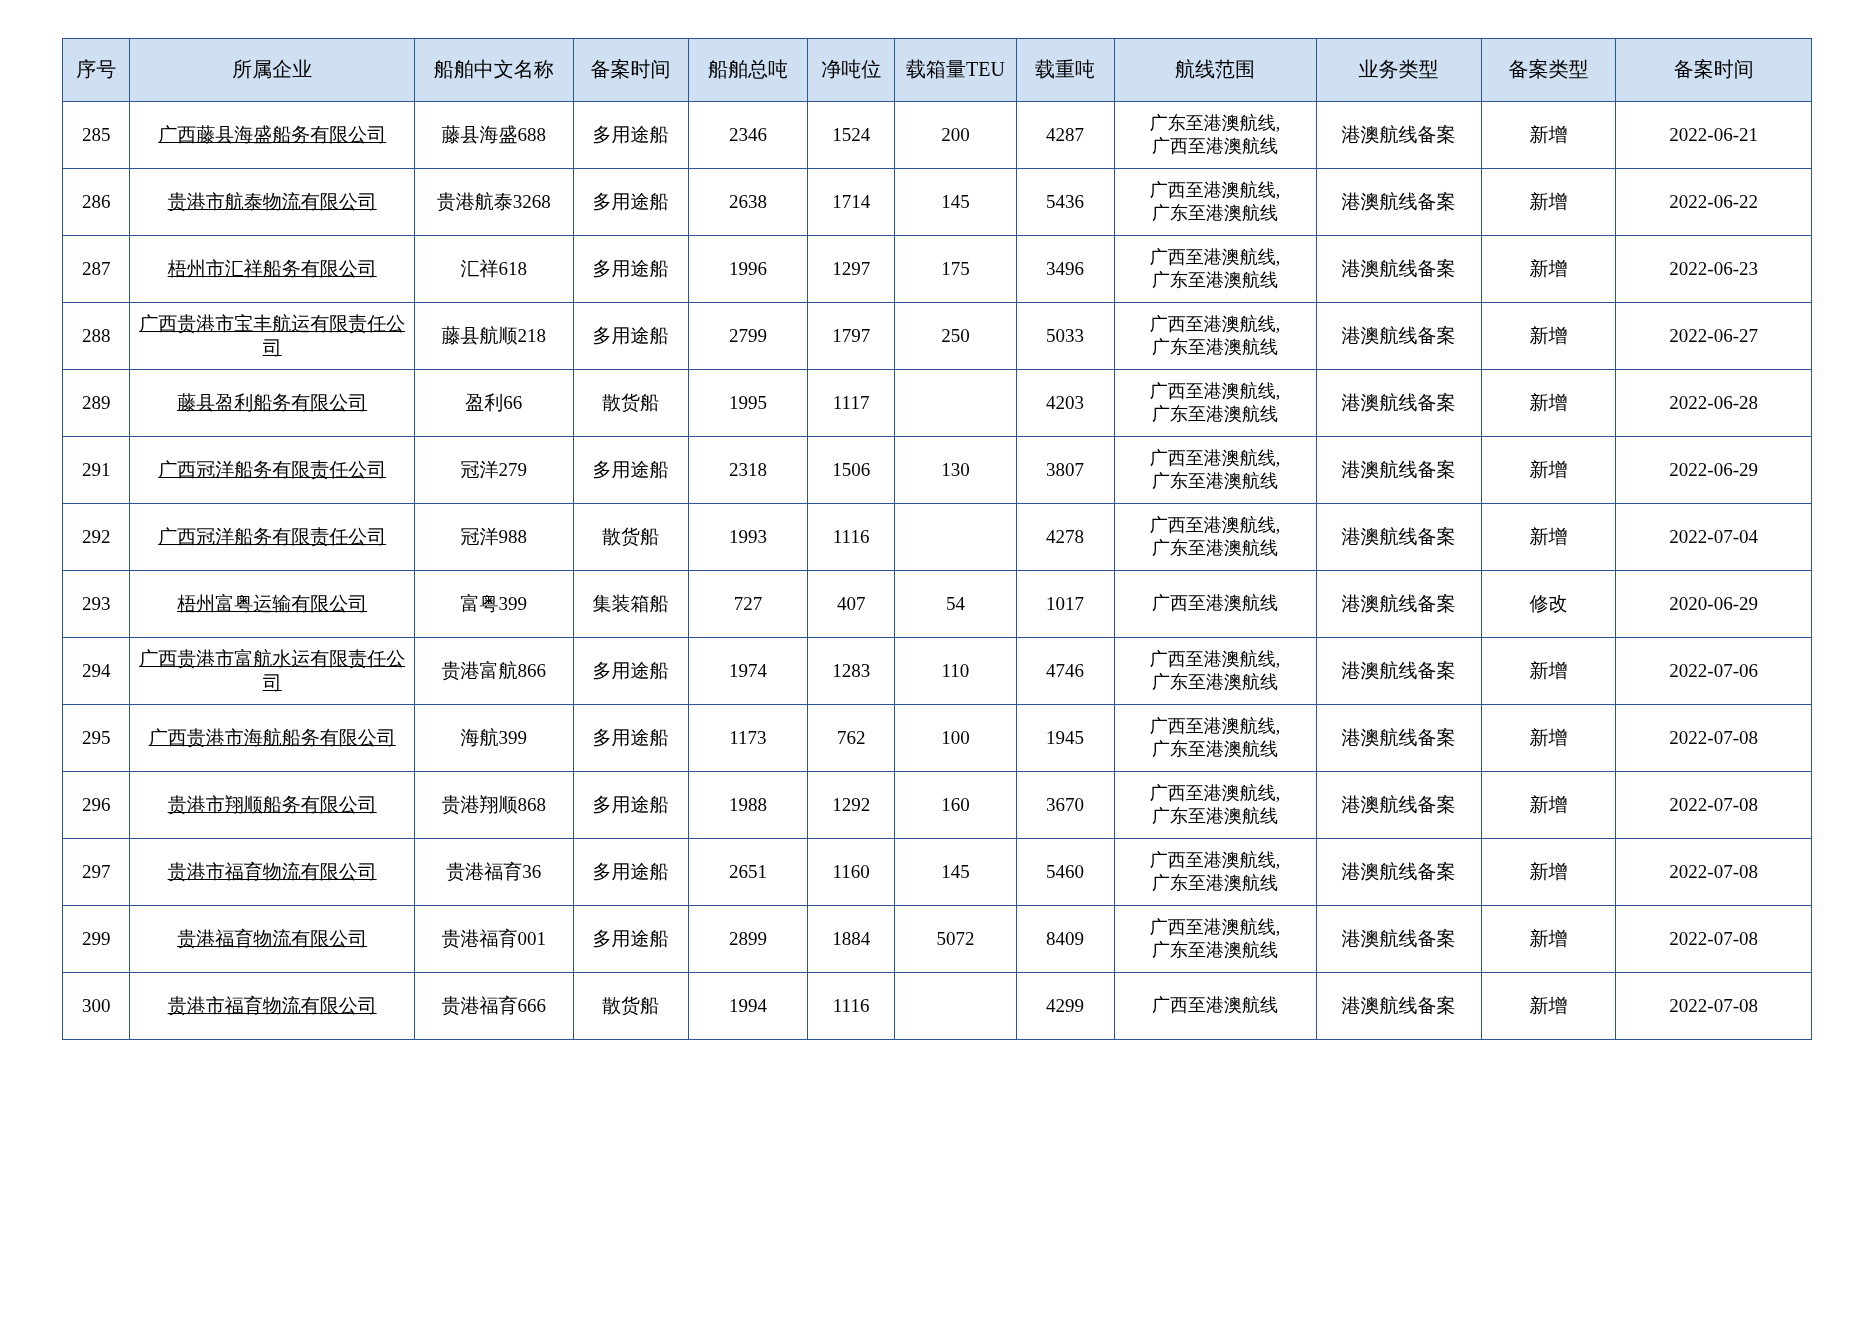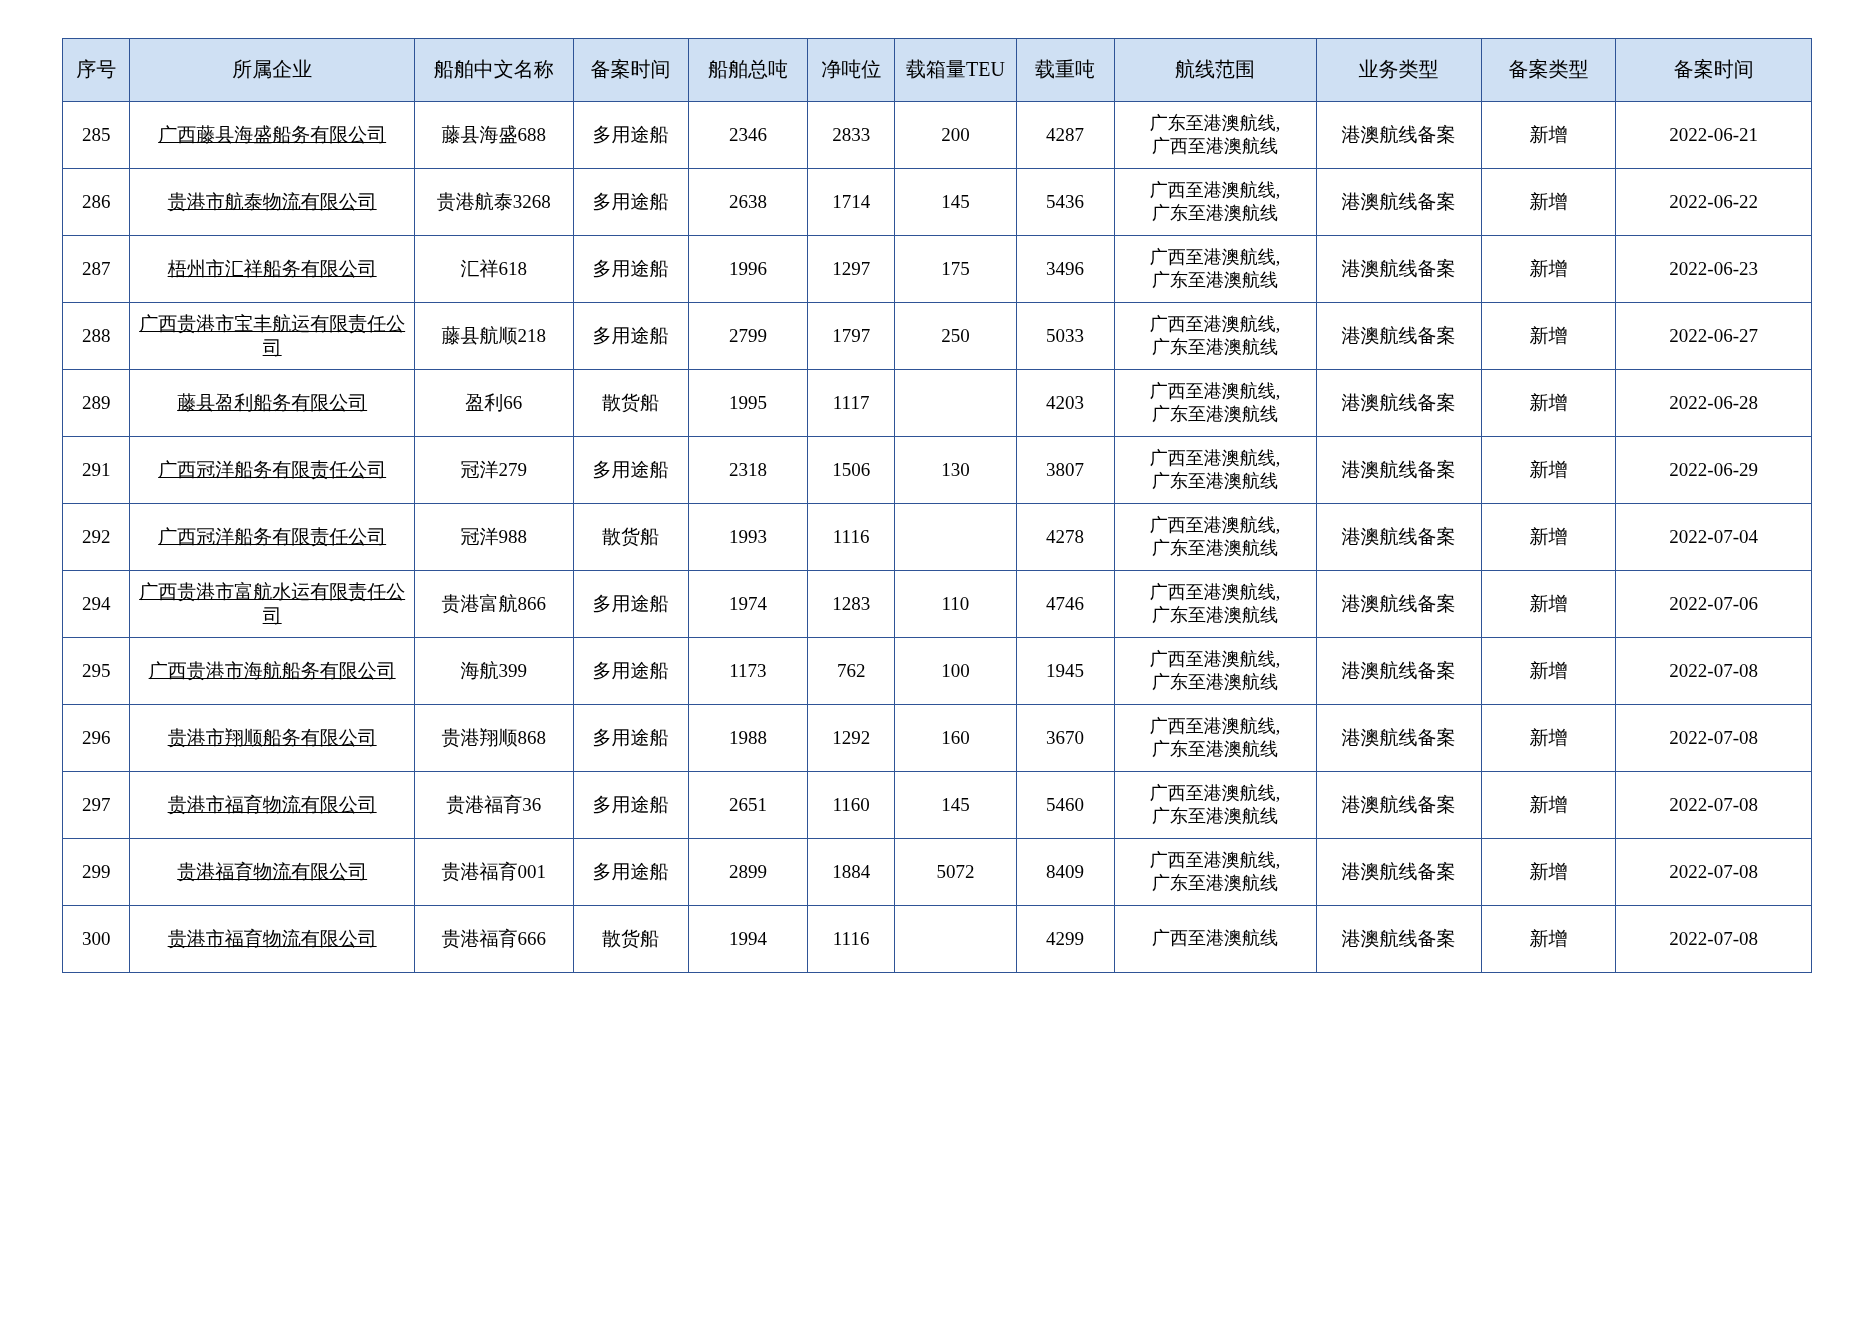--- a/index.html
+++ b/index.html
@@ -104,21 +104,21 @@
         <th>备案时间</th>
       </tr>
     </thead>
     <tbody id="table-body">
         <tr>
           <td class="num-cell">285</td>
           <td class="ent-cell">广西藤县海盛船务有限公司</td>
           <td>藤县海盛688</td>
           <td>多用途船</td>
           <td class="num-cell">2346</td>
-          <td class="num-cell">2833</td>
+          <td class="num-cell">1524</td>
           <td class="num-cell">200</td>
           <td class="num-cell">4287</td>
           <td class="route-cell">广东至港澳航线,<br>广西至港澳航线</td>
           <td>港澳航线备案</td>
           <td>新增</td>
           <td>2022-06-21</td>
         </tr>
         <tr>
           <td class="num-cell">286</td>
           <td class="ent-cell">贵港市航泰物流有限公司</td>
@@ -195,20 +195,34 @@
           <td>冠洋988</td>
           <td>散货船</td>
           <td class="num-cell">1993</td>
           <td class="num-cell">1116</td>
           <td class="num-cell"></td>
           <td class="num-cell">4278</td>
           <td class="route-cell">广西至港澳航线,<br>广东至港澳航线</td>
           <td>港澳航线备案</td>
           <td>新增</td>
           <td>2022-07-04</td>
+        </tr>
+        <tr>
+          <td class="num-cell">293</td>
+          <td class="ent-cell">梧州富粤运输有限公司</td>
+          <td>富粤399</td>
+          <td>集装箱船</td>
+          <td class="num-cell">727</td>
+          <td class="num-cell">407</td>
+          <td class="num-cell">54</td>
+          <td class="num-cell">1017</td>
+          <td class="route-cell">广西至港澳航线</td>
+          <td>港澳航线备案</td>
+          <td>修改</td>
+          <td>2020-06-29</td>
         </tr>
         <tr>
           <td class="num-cell">294</td>
           <td class="ent-cell">广西贵港市富航水运有限责任公司</td>
           <td>贵港富航866</td>
           <td>多用途船</td>
           <td class="num-cell">1974</td>
           <td class="num-cell">1283</td>
           <td class="num-cell">110</td>
           <td class="num-cell">4746</td>

